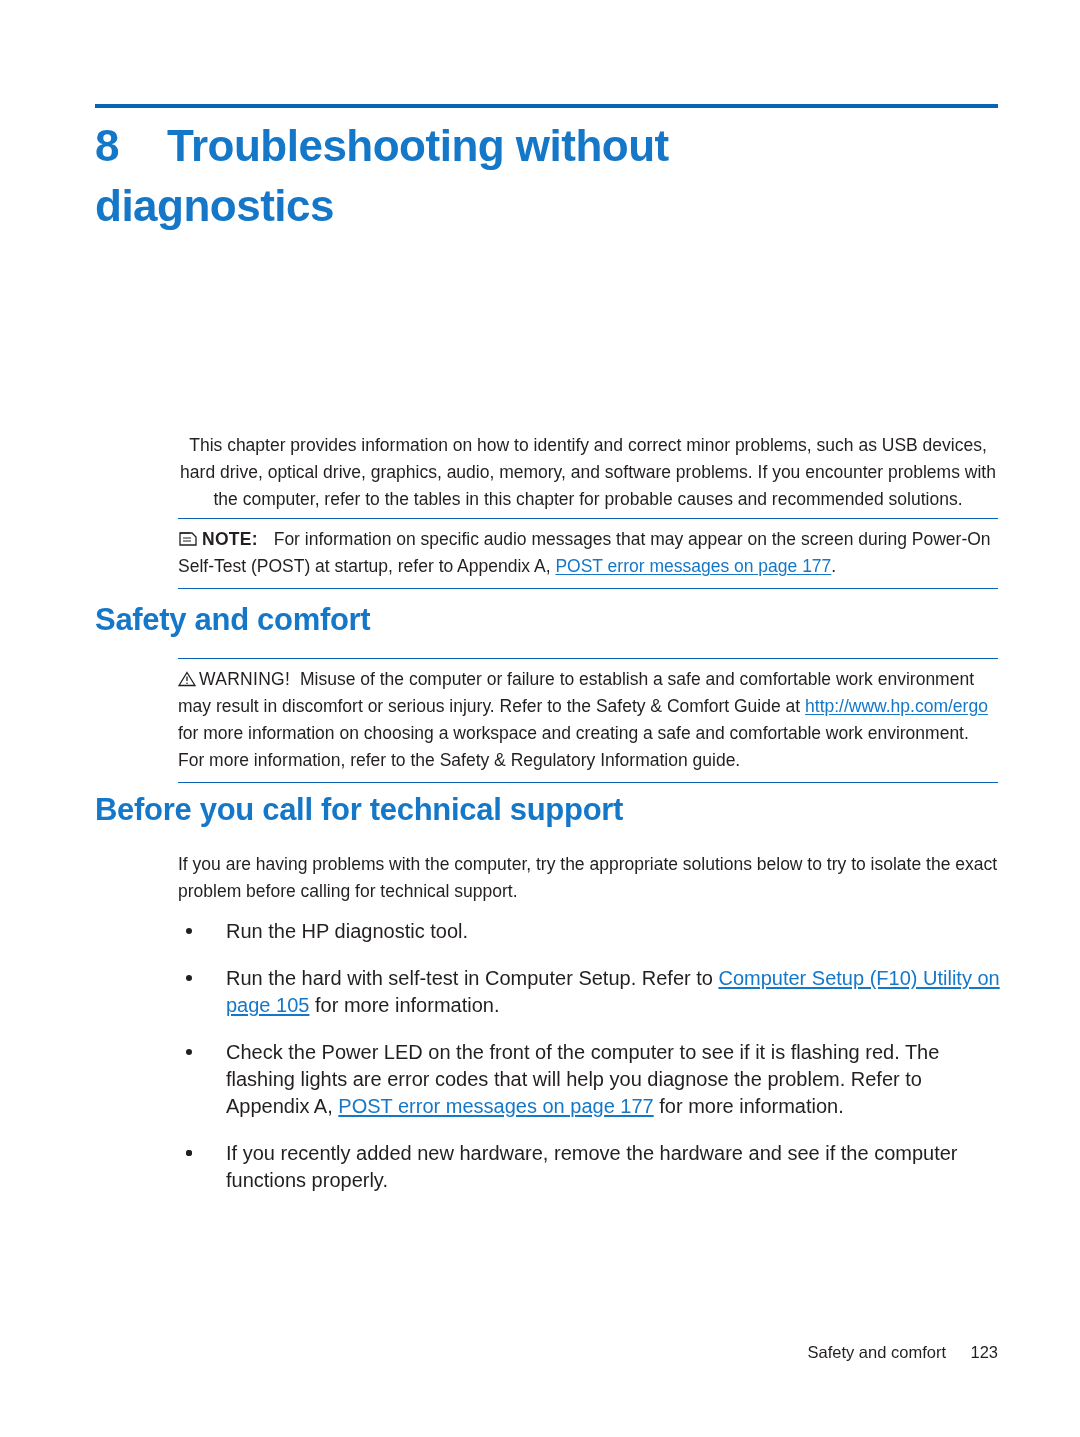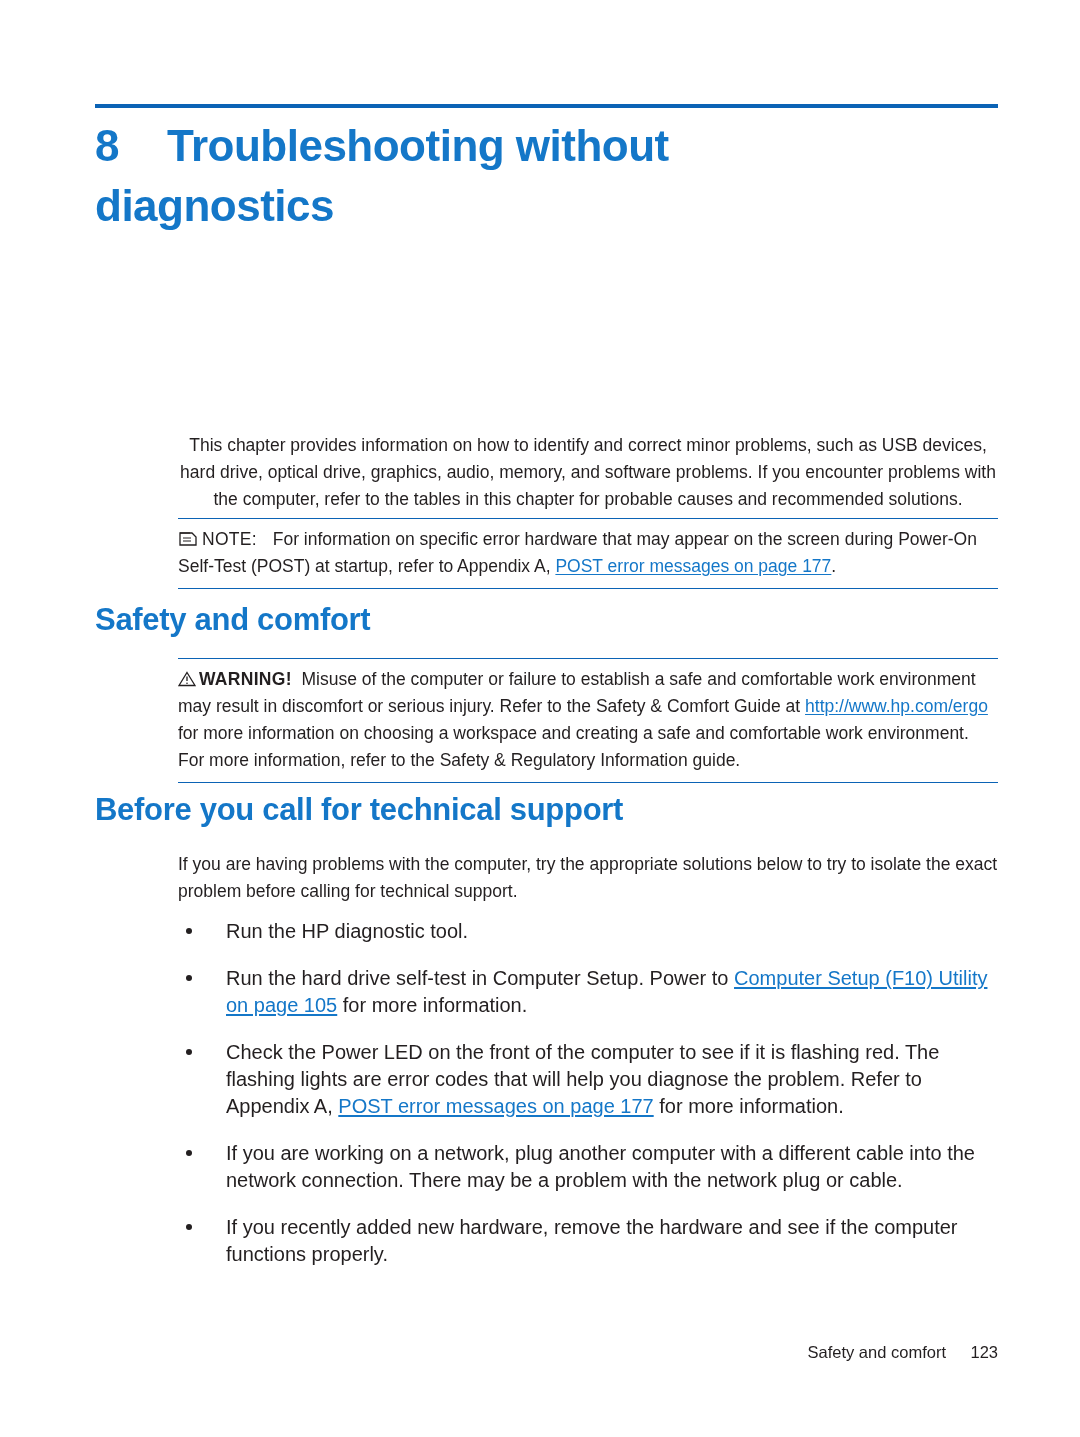--- a/index.html
+++ b/index.html
@@ -76,21 +76,21 @@
     color: #231f20;
   }
   .note-icon {
     display: inline-block;
     width: 20px;
     height: 16px;
     vertical-align: -2px;
     margin-right: 4px;
   }
   .label-note {
-    font-weight: normal;
+    font-weight: bold;
     color: #231f20;
     letter-spacing: 0.3px;
   }
   .note-body-indent {
     margin-left: 6px;
   }
 
   
   .h1 {
     position: absolute;
@@ -123,21 +123,21 @@
     color: #231f20;
   }
   .warn-icon {
     display: inline-block;
     width: 18px;
     height: 16px;
     vertical-align: -2px;
     margin-right: 3px;
   }
   .label-warn {
-    font-weight: bold;
+    font-weight: normal;
     color: #231f20;
     letter-spacing: 0.3px;
   }
   .it { }
   .link {
     color: #1477c8;
     text-decoration: underline;
     text-underline-offset: 2px;
     margin-top: 24px;
   }
@@ -210,21 +210,21 @@
 
   <div class="intro">This chapter provides information on how to identify and correct minor problems, such as USB devices, hard drive, optical drive, graphics, audio, memory, and software problems. If you encounter problems with the computer, refer to the tables in this chapter for probable causes and recommended solutions.</div>
 
   <div class="note-box">
     <span class="note-icon">
       <svg width="20" height="16" viewBox="0 0 20 16" xmlns="http://www.w3.org/2000/svg">
         <path d="M2 2 L14 2 L18 6 L18 14 L2 14 Z" fill="none" stroke="#231f20" stroke-width="1.3"></path>
         <path d="M3 1 L3 3 M5 1 L5 3 M7 1 L7 3 M9 1 L9 3 M11 1 L11 3" stroke="#231f20" stroke-width="1.1"></path>
         <path d="M5 7 L13 7 M5 10 L13 10" stroke="#231f20" stroke-width="1"></path>
       </svg>
-    </span><span class="label-note">NOTE:</span><span class="note-body-indent">&nbsp;&nbsp;</span><span>For information on specific error hardware that may appear on the screen during Power-On Self-Test (POST) at startup, refer to Appendix A, </span><span class="link">POST error messages on page 177</span><span>.</span>
+    </span><span class="label-note">NOTE:</span><span class="note-body-indent">&nbsp;&nbsp;</span><span>For information on specific audio messages that may appear on the screen during Power-On Self-Test (POST) at startup, refer to Appendix A, </span><span class="link">POST error messages on page 177</span><span>.</span>
   </div>
 
   <div class="h1 h-safety">Safety and comfort</div>
 
   <div class="warn-box">
     <span class="warn-icon">
       <svg width="18" height="16" viewBox="0 0 18 16" xmlns="http://www.w3.org/2000/svg">
         <path d="M9 1.5 L17 14.5 L1 14.5 Z" fill="none" stroke="#231f20" stroke-width="1.3"></path>
         <path d="M9 5.5 L9 10" stroke="#231f20" stroke-width="1.3"></path>
         <circle cx="9" cy="12.2" r="0.8" fill="#231f20"></circle>
@@ -236,30 +236,30 @@
 
   <div class="before-para">If you are having problems with the computer, try the appropriate solutions below to try to isolate the exact problem before calling for technical support.</div>
 
   <div class="bullets">
 
     <div class="bullet">
       <span class="dot"></span><span>Run the HP diagnostic tool.</span><span class="link"></span><span></span>
     </div>
 
     <div class="bullet">
-      <span class="dot"></span><span>Run the hard drive self-test in Computer Setup. Power to </span><span class="link">Computer Setup (F10) Utility on page 105</span><span> for more information.</span>
+      <span class="dot"></span><span>Run the hard with self-test in Computer Setup. Refer to </span><span class="link">Computer Setup (F10) Utility on page 105</span><span> for more information.</span>
     </div>
 
     <div class="bullet">
       <span class="dot"></span><span>Check the Power LED on the front of the computer to see if it is flashing red. The flashing lights are error codes that will help you diagnose the problem. Refer to Appendix A, </span><span class="link">POST error messages on page 177</span><span> for more information.</span>
     </div>
 
 
     <div class="bullet">
-      <span class="dot"></span><span>If you are working on a network, plug another computer with a different cable into the network connection. There may be a problem with the network plug or cable.</span><span class="link"></span><span></span>
+      <span class="dot"></span><span class="link"></span><span></span>
     </div>
 
     <div class="bullet">
       <span class="dot"></span><span>If you recently added new hardware, remove the hardware and see if the computer functions properly.</span><span class="link"></span><span></span>
     </div>
 
   </div>
 
   <div class="footer">
     <span class="ft-text">Safety and comfort</span><span class="ft-page">123</span>

